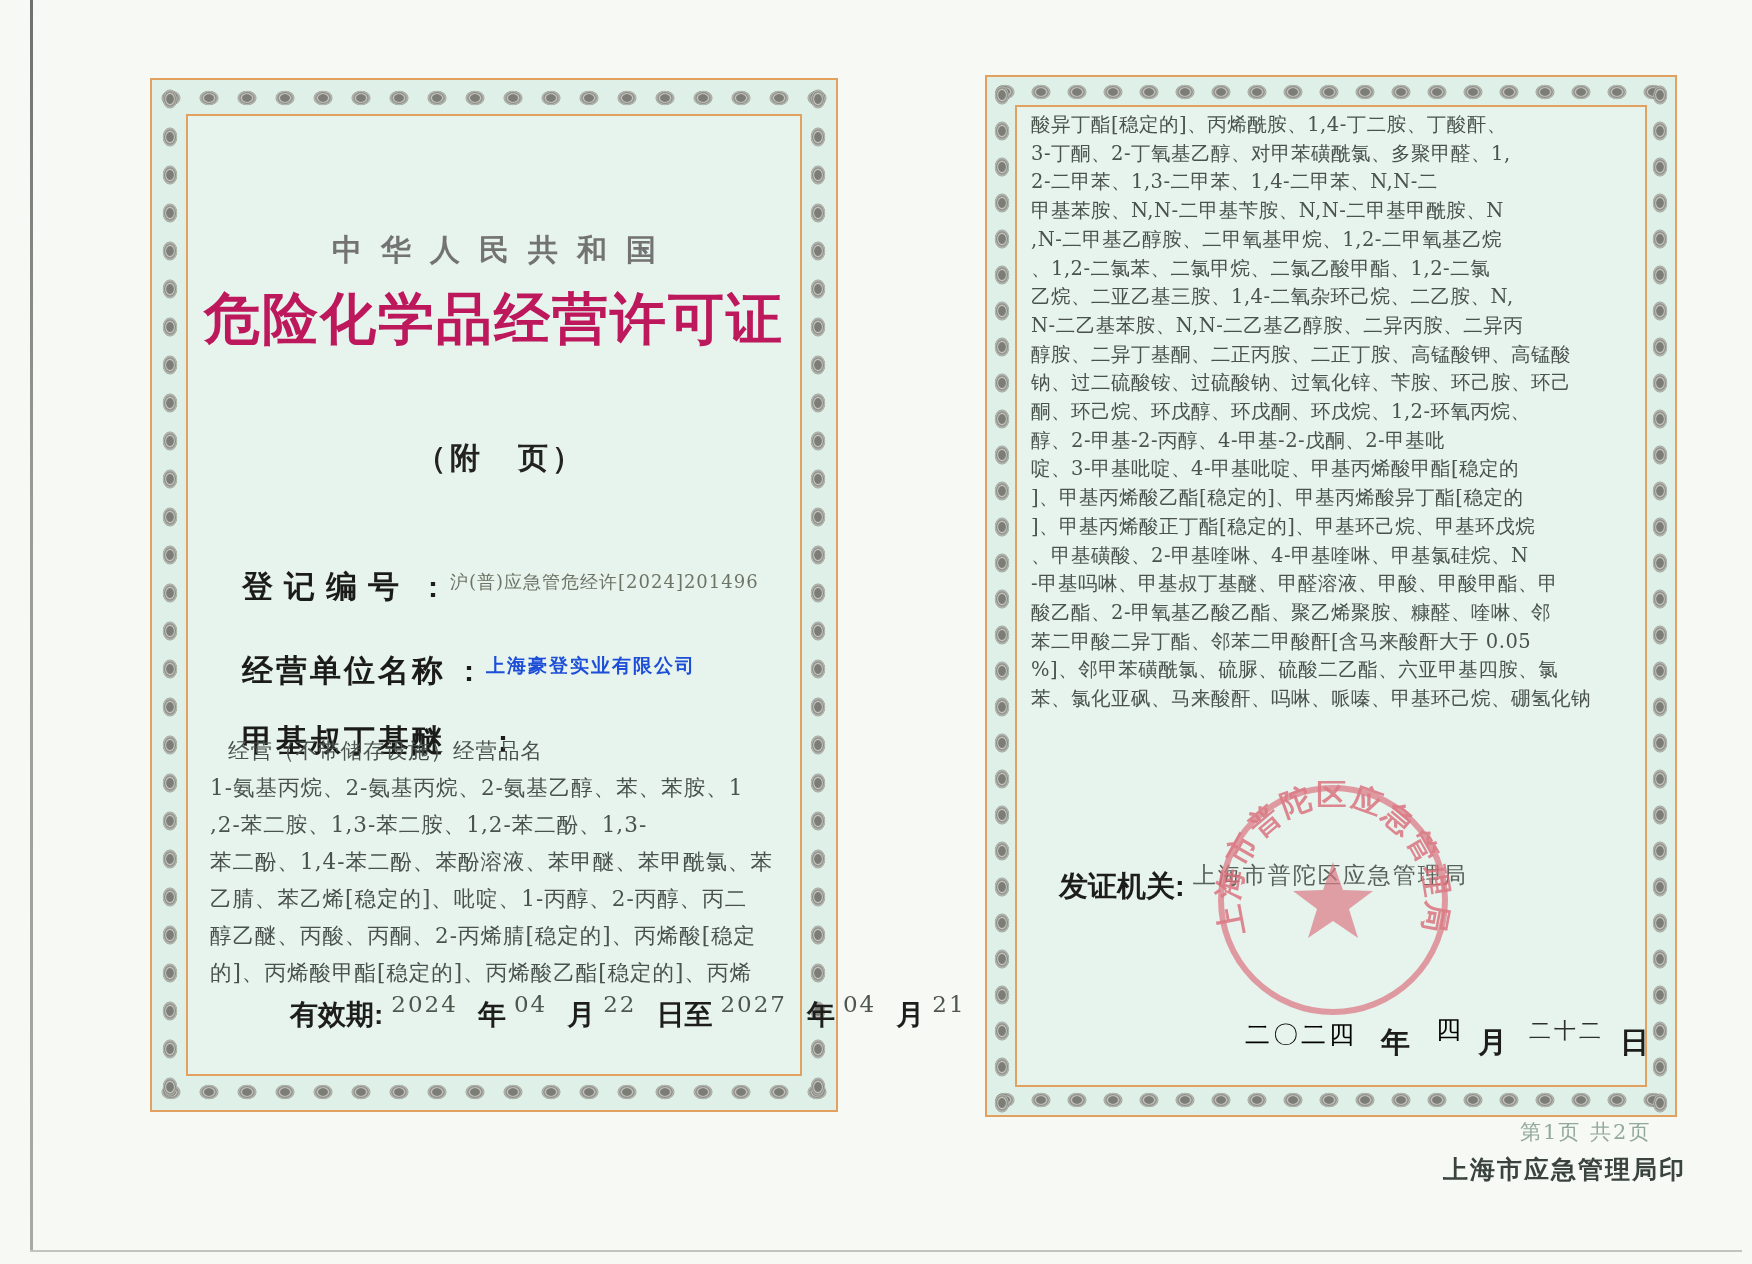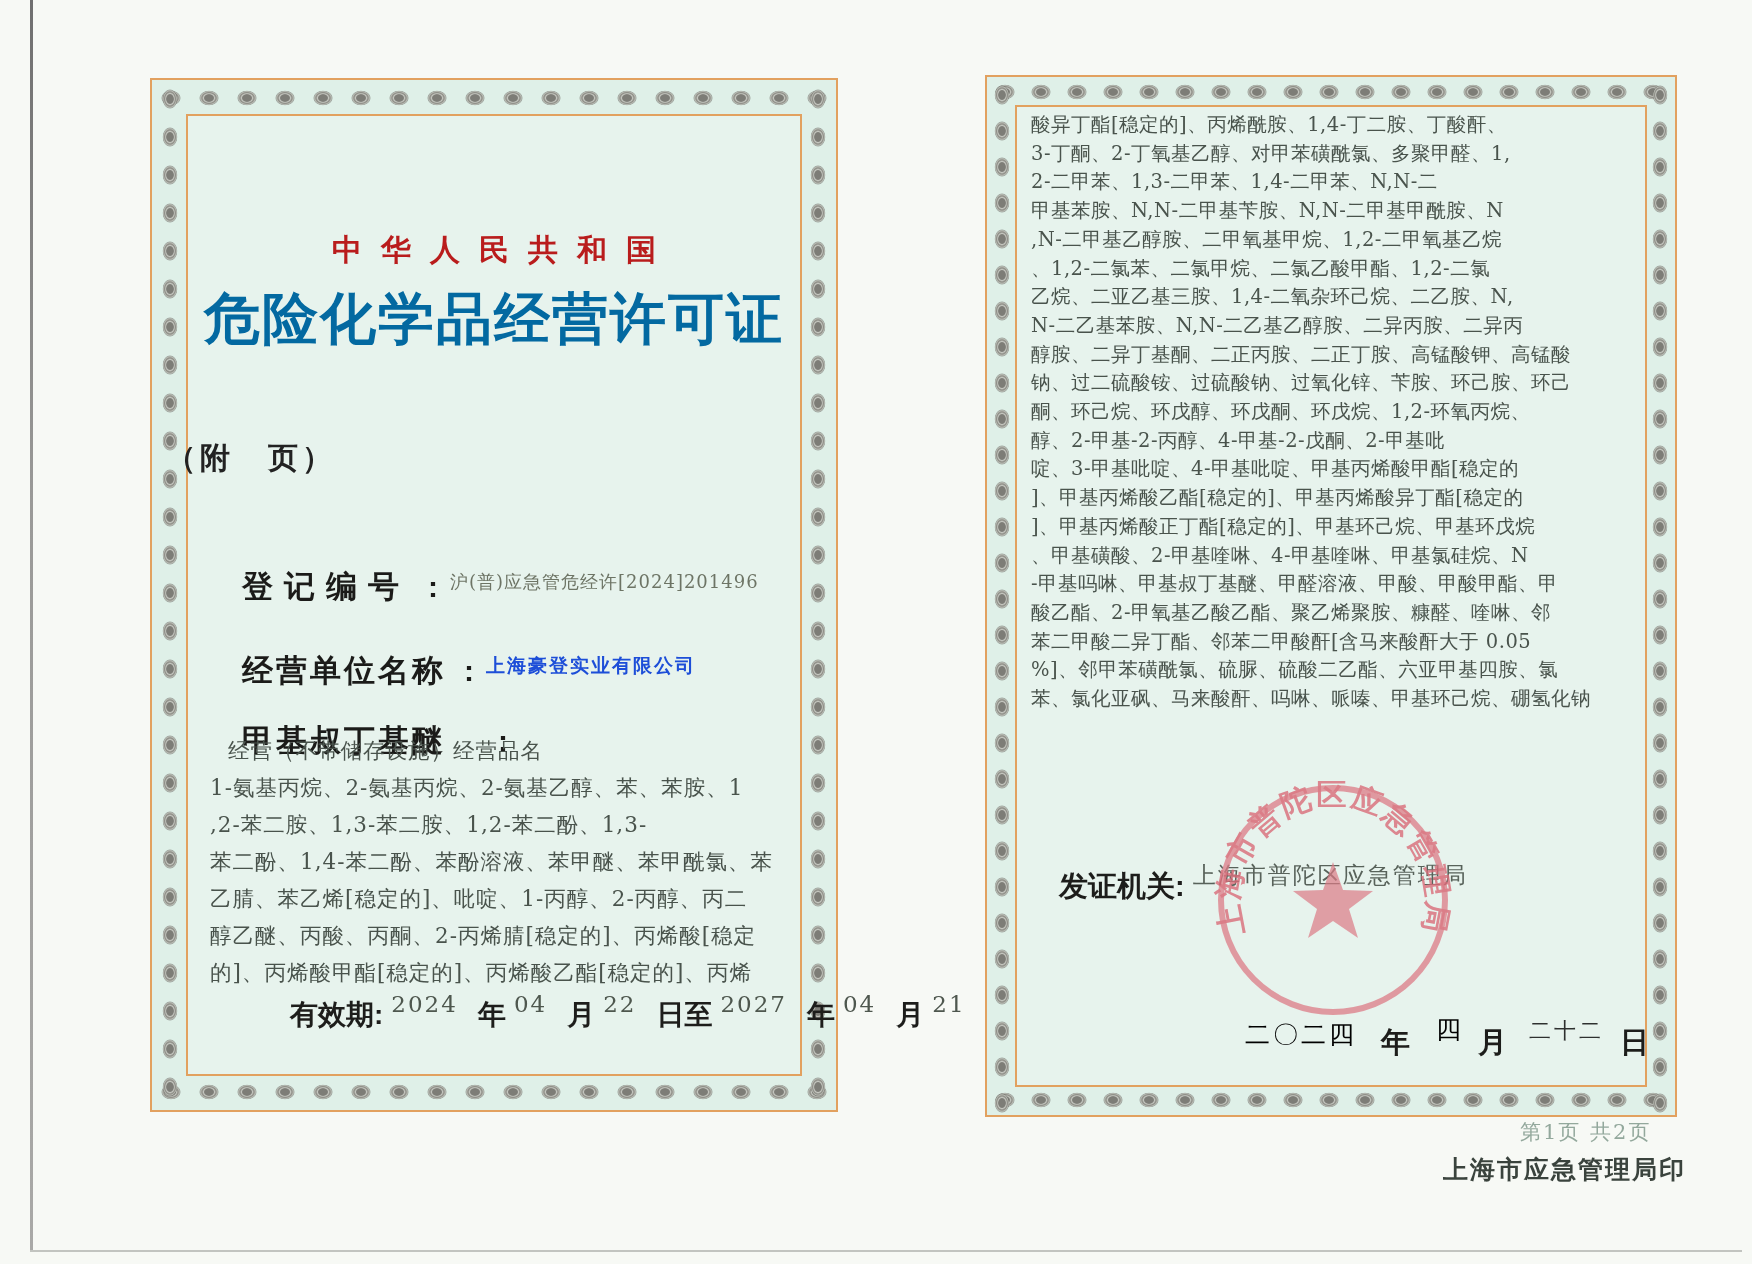--- a/index.html
+++ b/index.html
@@ -55,29 +55,29 @@
 
   .inner{
     position:absolute;border:2px solid #e2a15f;background:#e7f3ed;
   }
   .page-left .inner{inset:34px;}
   .page-right .inner{inset:28px;}
 
   
   .country-title{
     position:absolute;left:0;right:0;top:150px;text-align:center;
-    font-size:30px;font-weight:800;color:#b91c1c;
+    font-size:30px;font-weight:800;color:#737373;
     letter-spacing:19px;text-indent:19px;
   }
   .main-title{
     position:absolute;left:0;right:0;top:202px;text-align:center;
-    font-size:56px;font-weight:900;color:#0369a1;letter-spacing:2px;
+    font-size:56px;font-weight:900;color:#be185d;letter-spacing:2px;
   }
   .sub-title{
-    position:absolute;left:14px;right:0;top:358px;text-align:left;
+    position:absolute;left:14px;right:0;top:358px;text-align:center;
     font-size:30px;font-weight:700;color:#222;letter-spacing:4px;
   }
   .field-row{position:absolute;left:90px;white-space:nowrap;}
   .row-reg{top:486px;}
   .row-company{top:570px;}
   .row-scope{top:640px;}
   .f-label{font-size:31px;font-weight:800;color:#1b1b19;display:inline-block;vertical-align:baseline;}
   .ls-wide{letter-spacing:11px;}
   .ls-mid{letter-spacing:3px;}
   .f-colon{font-size:30px;font-weight:800;color:#1b1b19;margin-left:18px;}

